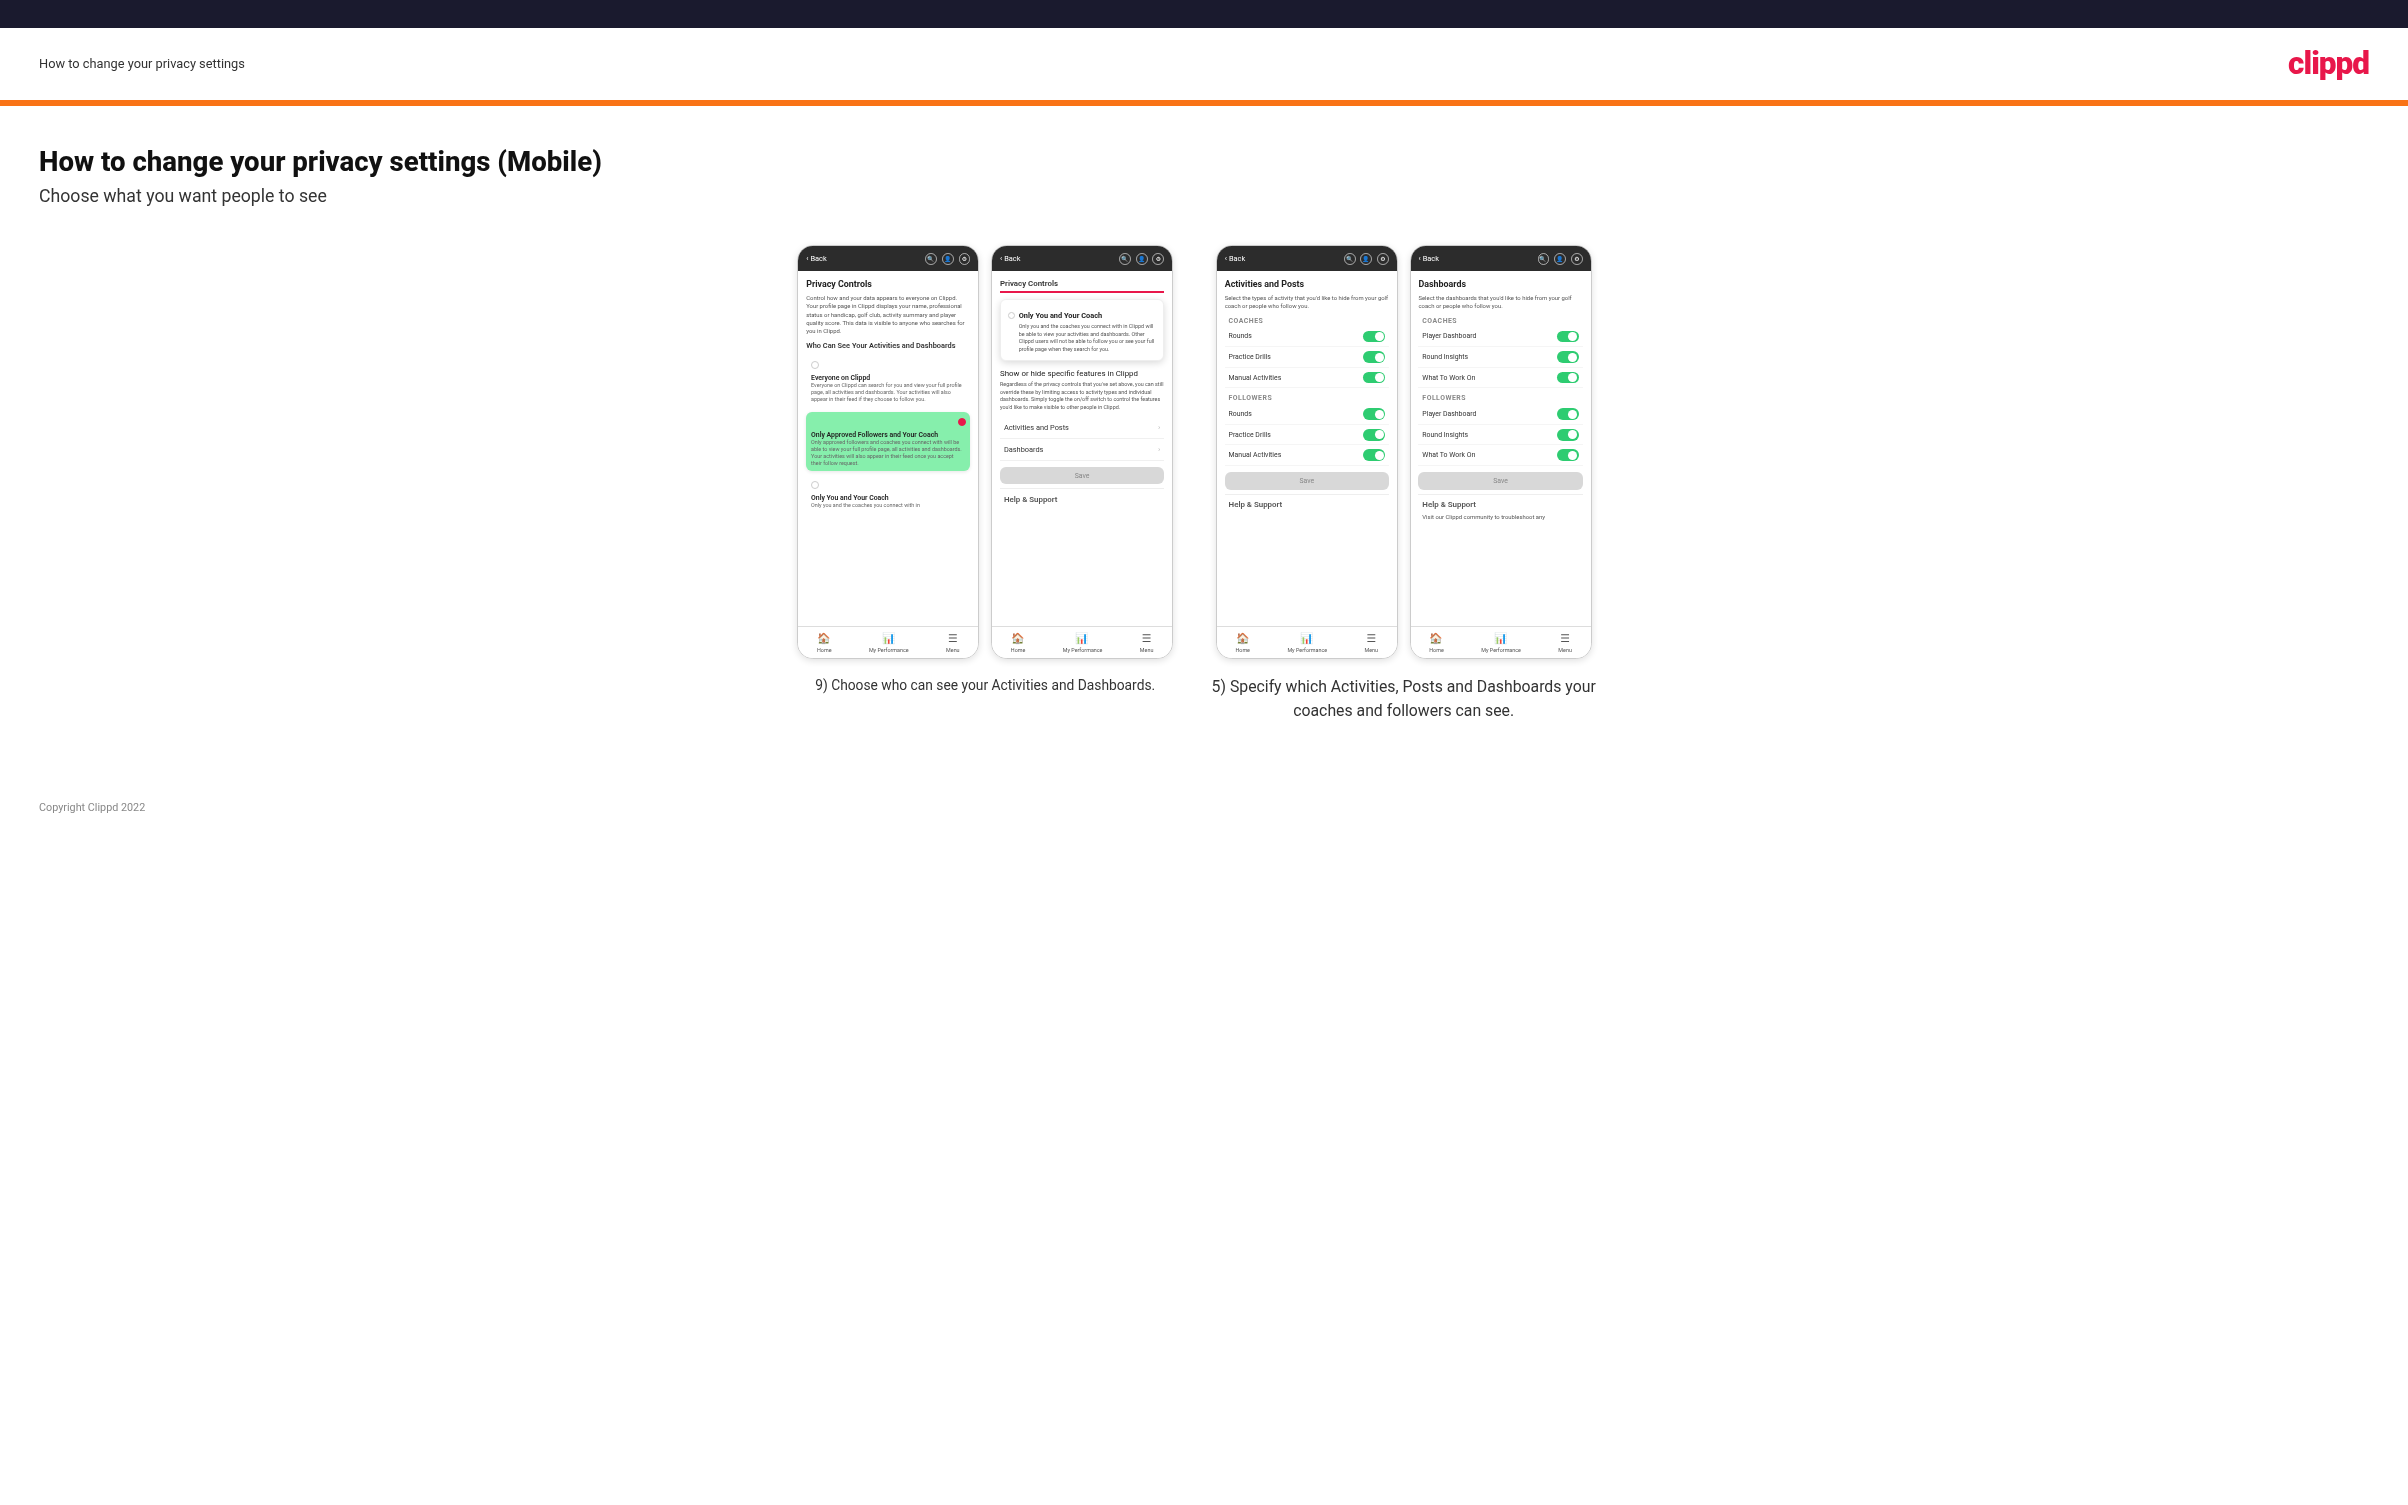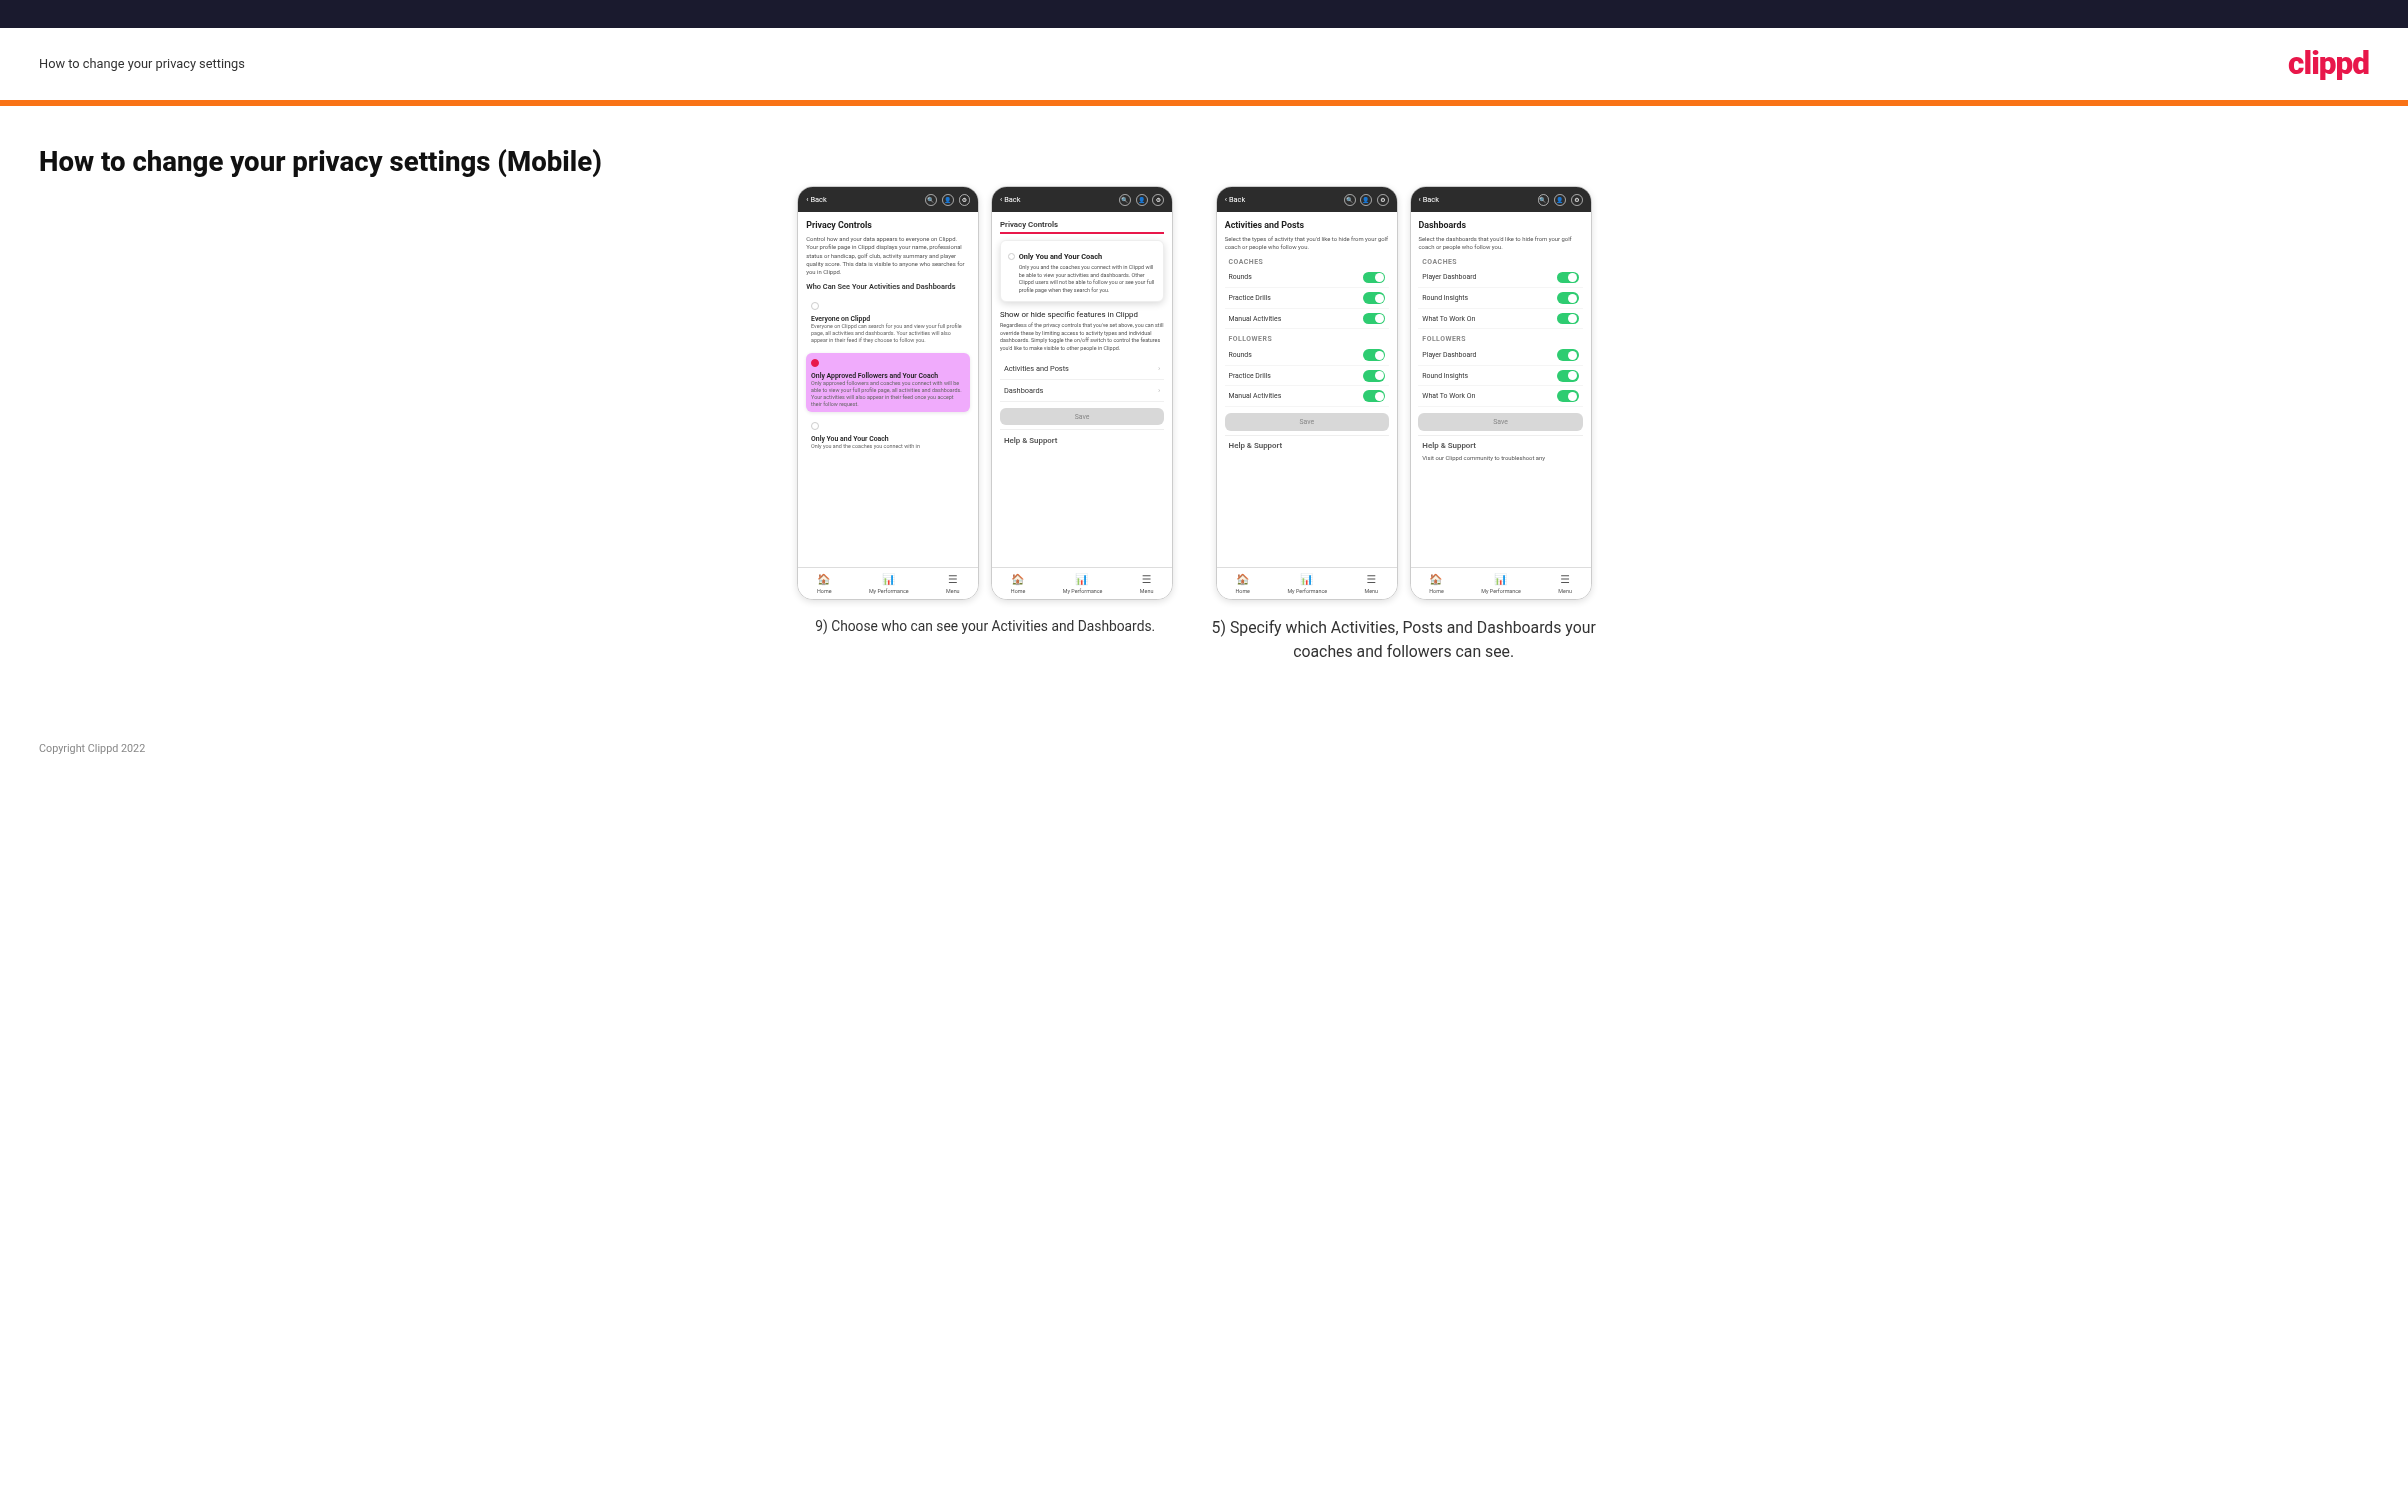--- a/index.html
+++ b/index.html
@@ -141,22 +141,23 @@
     .radio-option {
       display: flex;
       align-items: flex-start;
       gap: 4.9px;
       padding: 4.9px;
       margin-bottom: 3.9px;
       border-radius: 5.9px;
       flex-direction: column;
     }
     .radio-option.selected {
-      background: #f0abfc;
+      background: #86efac;
       box-shadow: 0 1px 3.9px rgba(0,0,0,0.1);
+      align-items: flex-end;
     }
     .radio-dot {
       width: 7.9px;
       height: 7.9px;
       border-radius: 50%;
       border: 1.5px solid #ccc;
       margin-top: 1px;
       flex-shrink: 0;
     }
     .radio-dot.filled {
@@ -352,20 +353,21 @@
 
 <div class="top-bar"></div>
 
 <div class="header">
   <span class="header-title">How to change your privacy settings</span>
   <span class="logo">clippd</span>
 </div>
 
 <div class="main">
   <h1 class="page-title">How to change your privacy settings (Mobile)</h1>
+  <p class="page-subtitle">Choose what you want people to see</p>
 
   <div class="screenshots-row">
 
     <div class="screenshot-group">
       <div class="screens-pair">
 
         <div class="phone">
           <div class="phone-header">
             <div class="back-btn">
               <span>‹</span>

